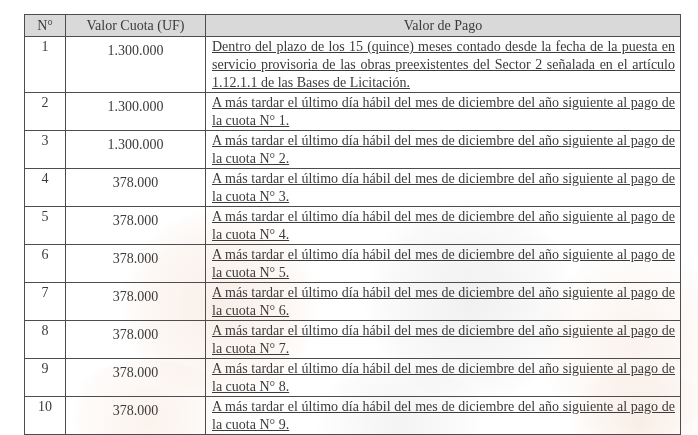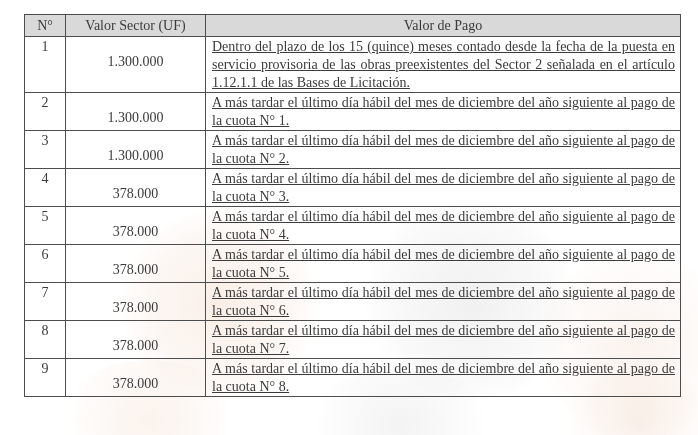--- a/index.html
+++ b/index.html
@@ -70,21 +70,21 @@
     line-height: 21px;
     text-align: center;
     padding: 0 2px;
   }
   .schedule td.c-n {
     text-align: center;
     padding-top: 1px;
   }
   .schedule td.c-v {
     text-align: center;
-    padding-top: 16px;
+    padding-top: 5px;
     margin-top: 20px;
   }
   .schedule td.c-f {
     text-align: justify;
     padding: 1px 5px 0 6px;
     text-decoration: underline;
   }
   .schedule tbody tr { height: 36px; }
 </style>
 </head>
@@ -100,21 +100,21 @@
 
   <table class="schedule">
     <colgroup>
       <col class="c1">
       <col class="c2">
       <col class="c3">
     </colgroup>
     <thead>
       <tr>
         <th>N°</th>
-        <th>Valor Sector (UF)</th>
+        <th>Valor Cuota (UF)</th>
         <th>Valor de Pago</th>
       </tr>
     </thead>
     <tbody id="schedule-body">
   <tr>
     <td class="c-n">1</td>
     <td class="c-v">1.300.000</td>
     <td class="c-f">Dentro del plazo de los 15 (quince) meses contado desde la fecha de la puesta en servicio provisoria de las obras preexistentes del Sector 2 señalada en el artículo 1.12.1.1 de las Bases de Licitación.</td>
   </tr>
 
@@ -159,15 +159,20 @@
     <td class="c-v">378.000</td>
     <td class="c-f">A más tardar el último día hábil del mes de diciembre del año siguiente al pago de la cuota N° 7.</td>
   </tr>
 
   <tr>
     <td class="c-n">9</td>
     <td class="c-v">378.000</td>
     <td class="c-f">A más tardar el último día hábil del mes de diciembre del año siguiente al pago de la cuota N° 8.</td>
   </tr>
 
+  <tr>
+    <td class="c-n">10</td>
+    <td class="c-v">378.000</td>
+    <td class="c-f">A más tardar el último día hábil del mes de diciembre del año siguiente al pago de la cuota N° 9.</td>
+  </tr>
 </tbody>
   </table>
 </div>
 
 </body></html>

